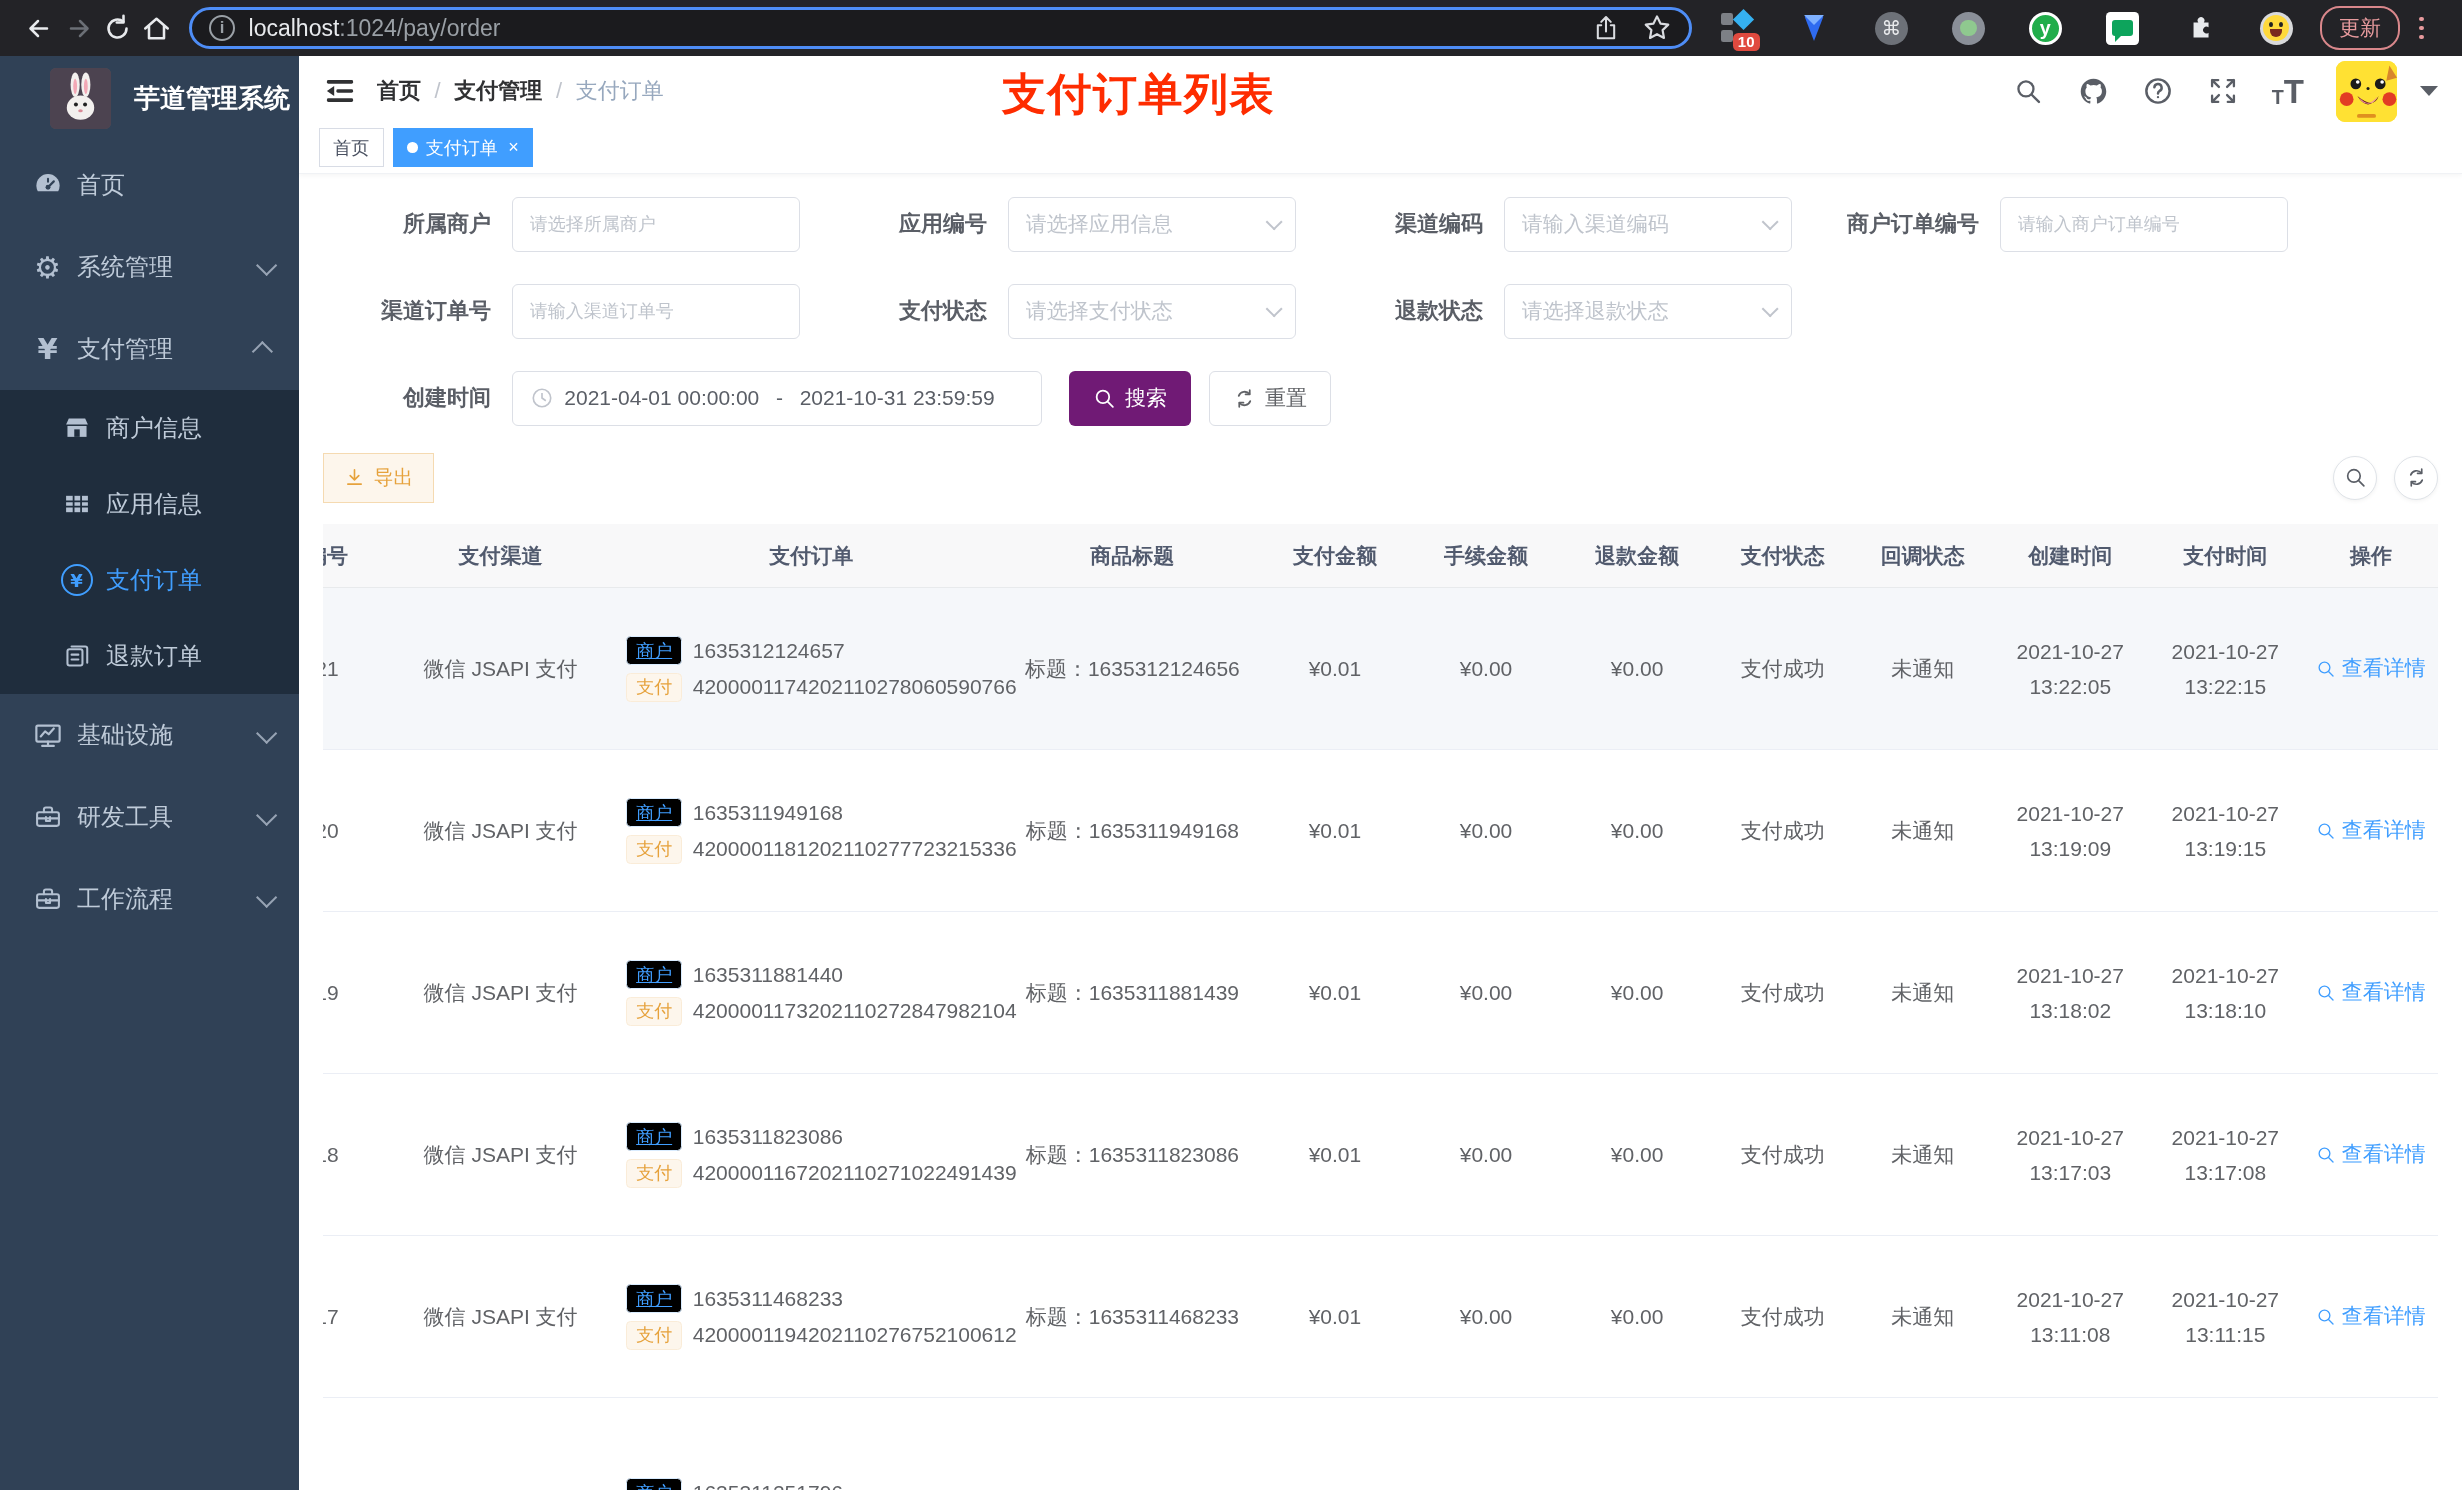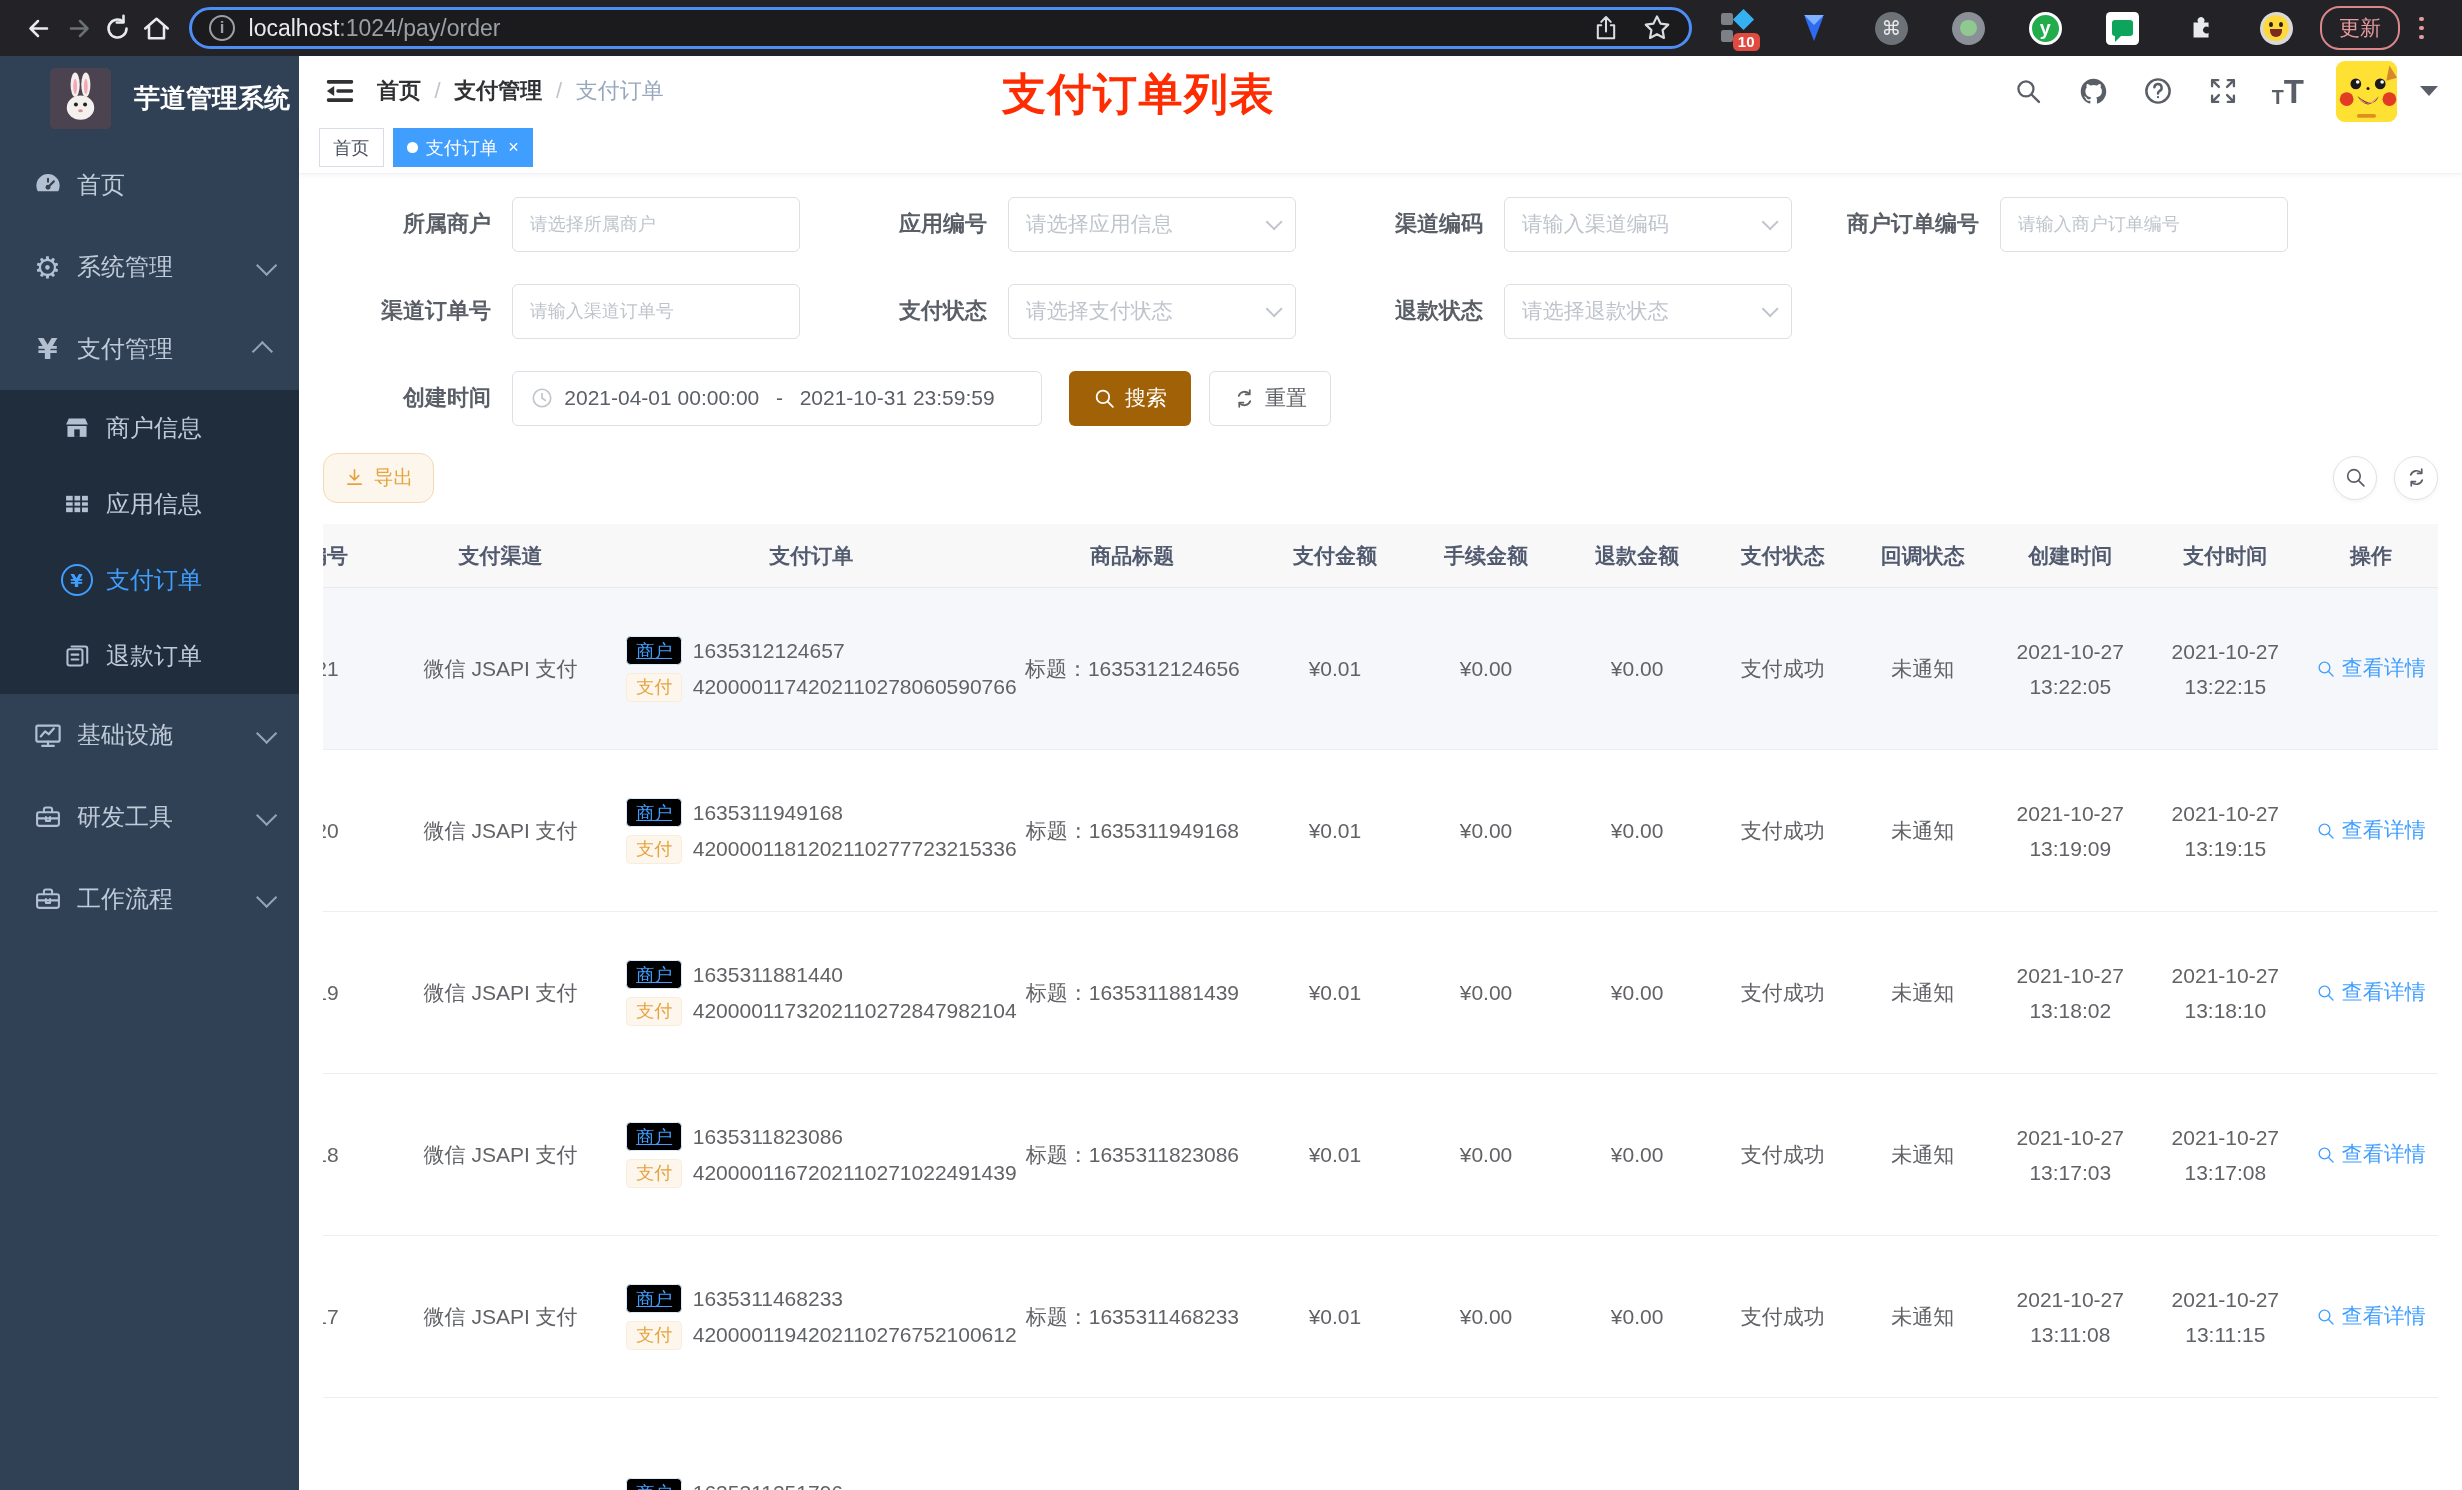--- a/index.html
+++ b/index.html
@@ -117,29 +117,29 @@
   .fctrl .ph { font-size:21px; color:#bfc4cc; white-space:nowrap; overflow:hidden; flex:1; }
   .sel-chev { width:12px; height:12px; border-right:2.3px solid #c0c4cc; border-bottom:2.3px solid #c0c4cc;
     transform:rotate(45deg) translateY(-3px); flex:none; margin-left:7.6px; }
   .date-ctrl { width:530px; }
   .date-ctrl .dval { font-size:21px; color:#5a5e66; white-space:nowrap; }
   .date-ctrl .dsep { margin:0 16.7px; color:#5a5e66; font-size:21px; }
   .date-ctrl svg { stroke:#c0c4cc; fill:none; stroke-width:3; margin-right:10.6px; flex:none; }
   .btn { height:55px; border-radius:6px; font-size:21px; display:flex; align-items:center; gap:9px; padding:0 23px;
     white-space:nowrap; cursor:pointer; border:1.5px solid transparent; }
   .btn svg { stroke-width:3.4; fill:none; stroke-linecap:round; stroke-linejoin:round; }
-  .btn-primary { background:#a16207; color:#fff; margin-left:27px; }
+  .btn-primary { background:#701a75; color:#fff; margin-left:27px; }
   .btn-primary svg { stroke:#fff; }
   .btn-default { background:#fff; border-color:#dcdfe6; color:#606266; margin-left:18px; }
   .btn-default svg { stroke:#606266; }
 
   
   .action-row { margin:27px 24px 0; display:flex; align-items:center; }
   .btn-export { height:50px; padding:0 19.7px; background:#fdf6ec; border:1.5px solid #f5dab1; color:#e6a23c;
-    border-radius:14px; font-size:19.7px; display:flex; align-items:center; gap:9px; }
+    border-radius:0; font-size:19.7px; display:flex; align-items:center; gap:9px; }
   .btn-export svg { stroke:#e6a23c; fill:none; stroke-width:3.4; stroke-linecap:round; stroke-linejoin:round; }
   .circ-group { margin-left:auto; display:flex; gap:16.7px; }
   .circ-btn { width:44px; height:44px; border-radius:50%; border:1.5px solid #dfe3e8; background:#fff; display:flex;
     align-items:center; justify-content:center; box-shadow:0 1.5px 4.5px rgba(0,0,0,.05); }
   .circ-btn svg { stroke:#5a5e66; fill:none; stroke-width:3.2; stroke-linecap:round; stroke-linejoin:round; }
 
   
   .table-wrap { margin:21px 24px 0; overflow:hidden; }
   table { border-collapse:collapse; table-layout:fixed; width:2169px; margin-left:-53px; }
   th { height:64px; background:#f8f8f9; font-size:21px; color:#515a6e; font-weight:700; border-bottom:1.5px solid #e8eaec;

